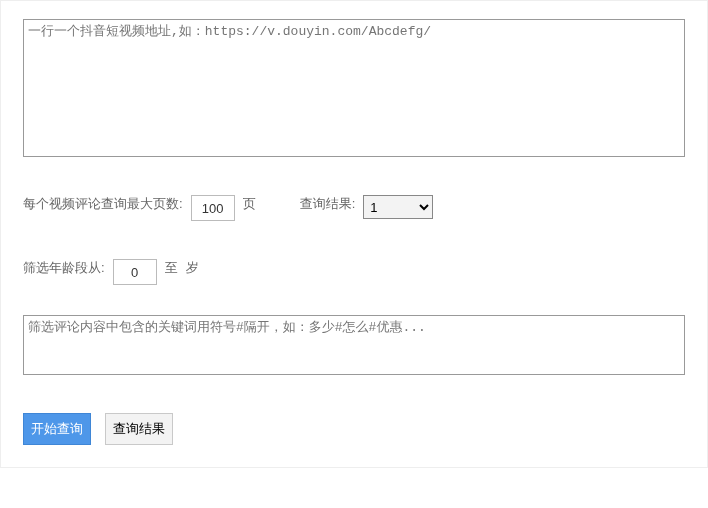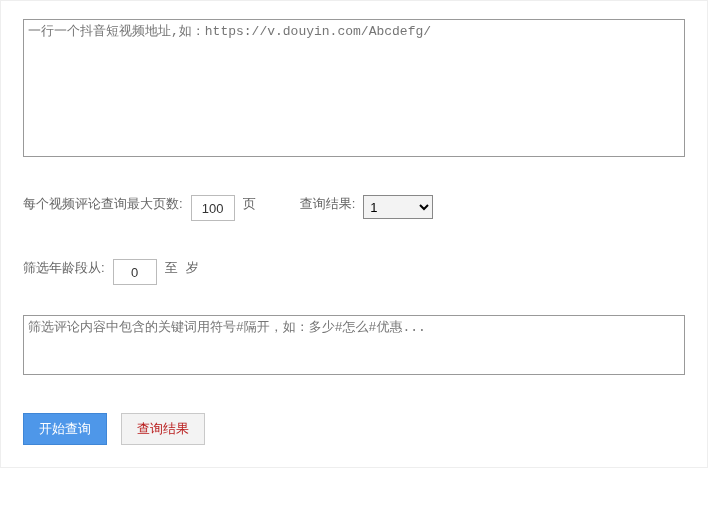--- a/index.html
+++ b/index.html
@@ -53,35 +53,35 @@
     height: 24px;
     border: 1px solid #888;
     font-size: 13px;
     background: #f3f3f3;
     padding: 0 2px;
   }
   .spacer-mid { width: 28px; }
   .btns { display: flex; gap: 14px; }
   button {
     height: 32px;
-    padding: 0 15px;
+    padding: 0 7px;
     font-size: 13px;
     border: 1px solid;
     cursor: pointer;
     font-family: inherit;
   }
   .btn-primary {
     background: #4e97e9;
     border-color: #3f86d6;
     color: #fff;
   }
   .btn-default {
     background: #f3f3f3;
     border-color: #c9c9c9;
-    color: #b91c1c;
+    color: #000000;
   }
 </style>
 </head>
 <body>
 
 <div class="form-panel">
 
   <textarea class="ta-urls" placeholder="一行一个抖音短视频地址,如：https://v.douyin.com/Abcdefg/" style=""></textarea>
 
   <div class="gap-v"></div>

